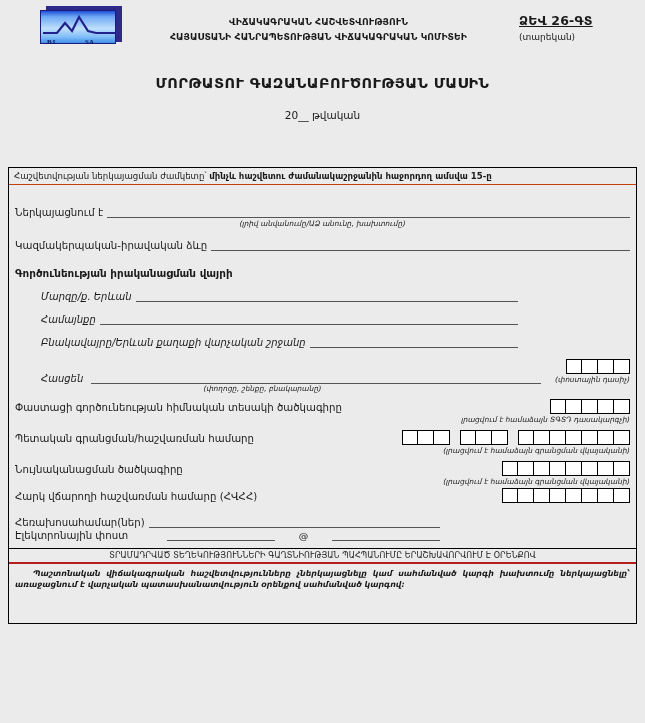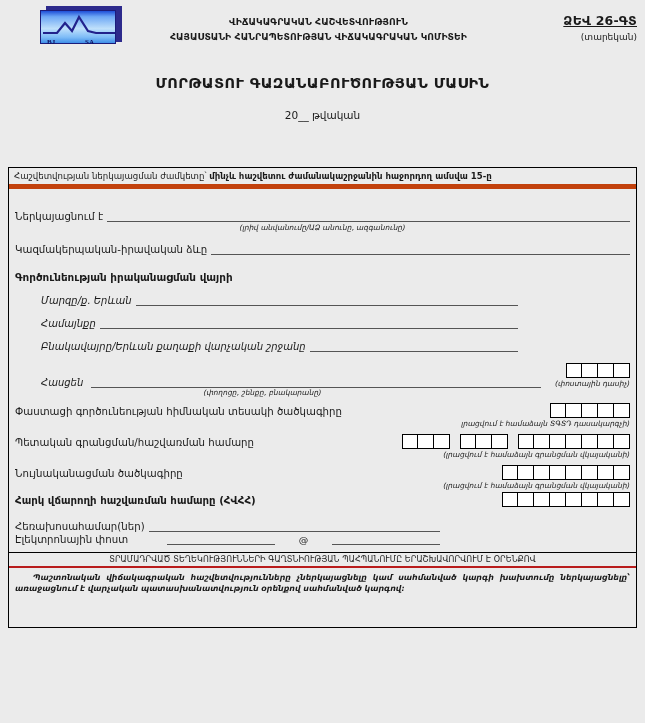--- a/index.html
+++ b/index.html
@@ -71,21 +71,21 @@
   .org-line {
     font-size: 9.2px;
     font-weight: bold;
     letter-spacing: 0.1px;
     line-height: 15px;
     white-space: nowrap;
   }
   .header-right {
     width: 118px;
     flex: 0 0 118px;
-    text-align: right;
+    text-align: left;
     padding-top: 7px;
   }
   .form-no {
     font-size: 12.5px;
     font-weight: bold;
     text-decoration: underline;
     letter-spacing: 0.2px;
   }
   .form-period {
     font-size: 9px;
@@ -119,21 +119,21 @@
   .note-row {
     border-bottom: 1px solid #000;
     padding: 3px 4px 3px 5px;
   }
   .note-text {
     font-size: 7.6px;
     line-height: 10.6px;
     text-align: justify;
   }
   .deadline-row {
-    border-bottom: 5px solid #c2410c;
+    border-bottom: 1px solid #c2410c;
     padding: 3px 4px 3px 5px;
     font-size: 8.6px;
   }
   .deadline-row b { font-weight: bold; }
 
   .body-area {
     padding: 10px 6px 0 6px;
   }
 
   
@@ -265,21 +265,21 @@
     <span></span><span>Հաշվետվության ներկայացման ժամկետը՝</span>
     <b>մինչև հաշվետու ժամանակաշրջանին հաջորդող ամսվա 15-ը</b>
   </div>
 
   <div class="body-area">
 
     <div class="field-row">
       <span class="field-label">Ներկայացնում է</span>
       <span class="dots"></span>
     </div>
-    <div class="hint">(լրիվ անվանումը/ԱՁ անունը, ազգանունը)</div>
+    <div class="hint">(լրիվ անվանումը/ԱՁ անունը, խախտումը)</div>
 
     <div class="field-row">
       <span class="field-label">Կազմակերպական-իրավական ձևը</span>
       <span class="dots"></span>
     </div>
 
     <div class="section-head">Գործունեության իրականացման վայրի</div>
 
     <div class="field-row">
       <span class="field-label ital indent">Մարզը/ք. Երևան</span>
@@ -372,21 +372,21 @@
             <div class="cell"></div>
             <div class="cell"></div>
             <div class="cell"></div>
             <div class="cell"></div>
           </div>
         </div>
         <div class="cells-hint">(լրացվում է համաձայն գրանցման վկայականի)</div>
       </div>
     </div>
 
-    <div class="boxrow" style="margin-top:2px;font-weight:bold;">
+    <div class="boxrow" style="margin-top:2px;">
       <span class="lbl">Հարկ վճարողի հաշվառման համարը (ՀՎՀՀ)</span>
       <span class="spacer"></span>
       <div class="cells-wrap">
         <div class="cells">
           <div class="cellgrp">
             <div class="cell"></div>
             <div class="cell"></div>
             <div class="cell"></div>
             <div class="cell"></div>
             <div class="cell"></div>

